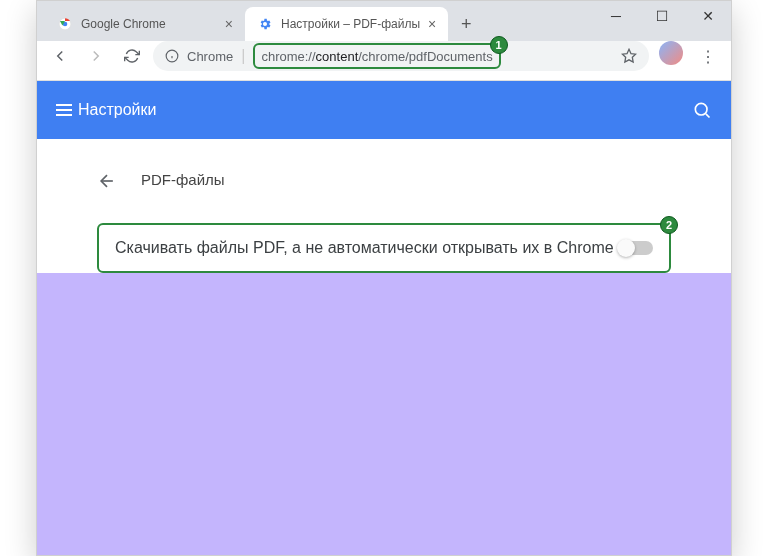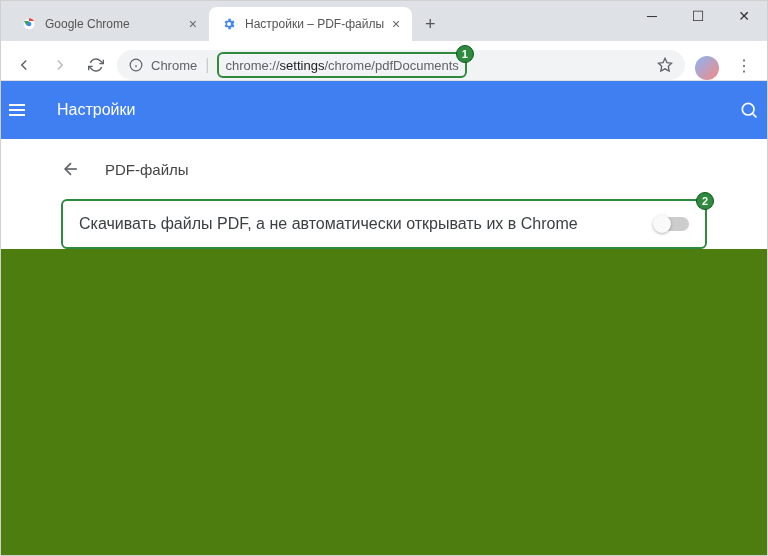--- a/index.html
+++ b/index.html
@@ -1,45 +1,45 @@
 <!DOCTYPE html>
 <html><head>
 <meta charset="utf-8">
 <style>
 *{margin:0;padding:0;box-sizing:border-box;font-family:"Segoe UI",Arial,sans-serif}
 body{background:#fff;display:flex;justify-content:center;align-items:flex-start}
-.window{width:768px;height:556px;background:#4d7c0f;position:relative;box-shadow:0 10px 30px rgba(0,0,0,.2);border:1px solid #d0d0d0}
+.window{width:696px;height:556px;background:#c4b5fd;position:relative;box-shadow:0 10px 30px rgba(0,0,0,.2);border:1px solid #d0d0d0}
 .titlebar{height:40px;display:flex;align-items:flex-end;background:#dee1e6;position:relative}
 .win-controls{position:absolute;top:0;right:0;display:flex}
 .win-btn{width:46px;height:30px;display:flex;align-items:center;justify-content:center;font-size:14px;color:#333}
 .tabs{display:flex;align-items:flex-end;height:100%;padding-left:8px}
 .tab{height:34px;display:flex;align-items:center;padding:0 12px;font-size:12px;color:#555;gap:8px;border-radius:8px 8px 0 0;min-width:200px;position:relative}
 .tab.active{background:#fff}
 .tab .favicon{width:16px;height:16px;display:flex;align-items:center;justify-content:center}
 .tab .close-x{margin-left:auto;color:#666;font-size:14px}
 .newtab{width:28px;height:28px;display:flex;align-items:center;justify-content:center;color:#555;font-size:18px;margin-left:4px;margin-bottom:3px}
-.toolbar{height:40px;background:#fff;display:flex;align-items:flex-end;padding:0 8px;gap:6px;border-bottom:1px solid #e0e0e0}
+.toolbar{height:40px;background:#fff;display:flex;align-items:flex-start;padding:0 8px;gap:6px;border-bottom:1px solid #e0e0e0}
 .nav-btn{width:30px;height:30px;display:flex;align-items:center;justify-content:center;color:#5f6368;border-radius:50%}
 .nav-btn.disabled{color:#bbb}
 .addr-wrap{flex:1;display:flex;align-items:center;height:30px;background:#f1f3f4;border-radius:15px;padding:0 12px;gap:8px;position:relative}
 .addr-prefix{font-size:13px;color:#5f6368}
 .addr-box{flex:0 0 auto;display:flex;align-items:center;height:26px;padding:0 6px;border:2px solid #2d8a3e;border-radius:6px;position:relative;background:#f1f3f4}
 .addr-box .url{font-size:13px;color:#5f6368}
 .addr-box .url .dark{color:#202124}
 .addr-fill{flex:1}
 .star{color:#5f6368}
 .avatar{width:24px;height:24px;border-radius:50%;background:linear-gradient(135deg,#8ab4f8,#f28b82);margin:0 4px}
 .menu-dots{width:30px;height:30px;display:flex;align-items:center;justify-content:center;color:#5f6368}
-.app-header{height:58px;background:#3f7ff2;display:flex;align-items:center;padding:0 8px;color:#fff;gap:32px}
+.app-header{height:58px;background:#3f7ff2;display:flex;align-items:center;padding:0 19px;color:#fff;gap:6px}
 .hamburger{display:flex;flex-direction:column;gap:3px}
 .hamburger span{width:16px;height:2px;background:#fff}
 .app-title{font-size:16px;font-weight:500}
 .search-ic{margin-left:auto}
 .content{background:#fff}
-.subheader{display:flex;align-items:center;gap:24px;padding:20px 60px;color:#5f6368}
+.subheader{display:flex;align-items:flex-start;gap:24px;padding:32px 60px;color:#5f6368}
 .back-arrow{font-size:20px;color:#5f6368}
 .sub-title{font-size:15px;color:#444;font-weight:500}
 .setting-card{margin:0 60px;border:2px solid #2d8a3e;border-radius:6px;padding:14px 16px;display:flex;align-items:center;position:relative;background:#fff}
 .setting-text{font-size:16px;color:#3c4043}
 .toggle{margin-left:auto;width:34px;height:14px;background:#ccc;border-radius:7px;position:relative}
 .toggle::after{content:"";position:absolute;width:18px;height:18px;background:#fafafa;border-radius:50%;top:-2px;left:-2px;box-shadow:0 1px 3px rgba(0,0,0,.3)}
 .callout{position:absolute;width:18px;height:18px;border-radius:50%;background:#2d8a3e;color:#fff;font-size:11px;font-weight:bold;display:flex;align-items:center;justify-content:center;border:1px solid #0d5a1e}
 .c1{top:-9px;right:-9px}
 .c2{top:-9px;right:-9px}
 svg{display:block}
@@ -104,21 +104,21 @@
         <svg width="14" height="14" viewBox="0 0 24 24" fill="none" stroke="#5f6368" stroke-width="2">
             <circle cx="12" cy="12" r="10"></circle>
             <line x1="12" y1="16" x2="12" y2="12"></line>
             <line x1="12" y1="8" x2="12" y2="8"></line>
           </svg>
       </span>
       <span class="addr-prefix">Chrome</span>
       <span style="color:#ccc">|</span>
       <div class="addr-box">
         <span class="url">
-          <span>chrome://</span><span class="dark">settings</span><span>/chrome/pdfDocuments</span>
+          <span>chrome://</span><span class="dark">content</span><span>/chrome/pdfDocuments</span>
         </span>
         <div class="callout c1">1</div>
       </div>
       <div class="addr-fill"></div>
       <span class="star">
         <svg width="16" height="16" viewBox="0 0 24 24" fill="none" stroke="#5f6368" stroke-width="2">
             <polygon points="12 2 15 8.5 22 9.3 17 14 18.2 21 12 17.8 5.8 21 7 14 2 9.3 9 8.5 12 2"></polygon>
           </svg>
       </span>
     </div>

